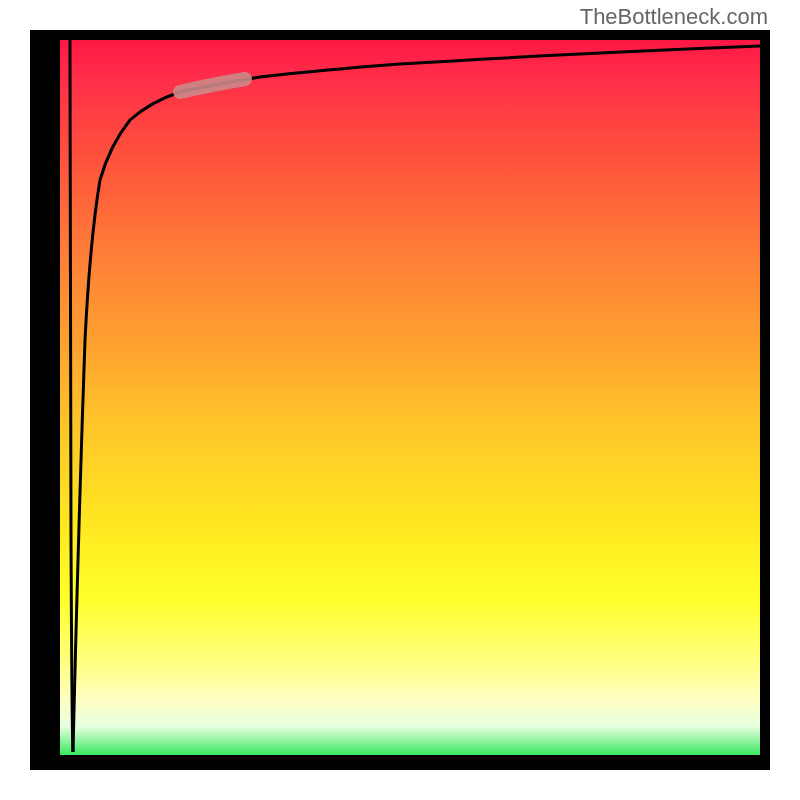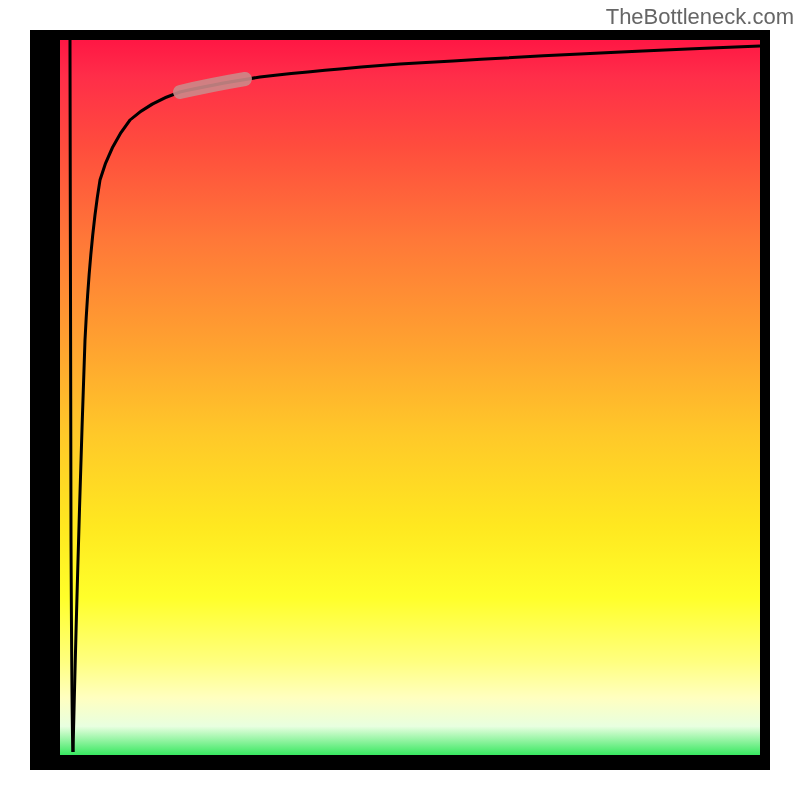--- a/index.html
+++ b/index.html
@@ -10,21 +10,21 @@
   body {
     width: 800px;
     height: 800px;
     background: #ffffff;
     position: relative;
     font-family: Arial, sans-serif;
   }
   .watermark {
     position: absolute;
     top: 4px;
-    right: 6px;
+    right: 32px;
     font-size: 22px;
     color: #666666;
     font-weight: normal;
     z-index: 10;
   }
   .chart-container {
     position: absolute;
     top: 30px;
     left: 30px;
     width: 740px;

